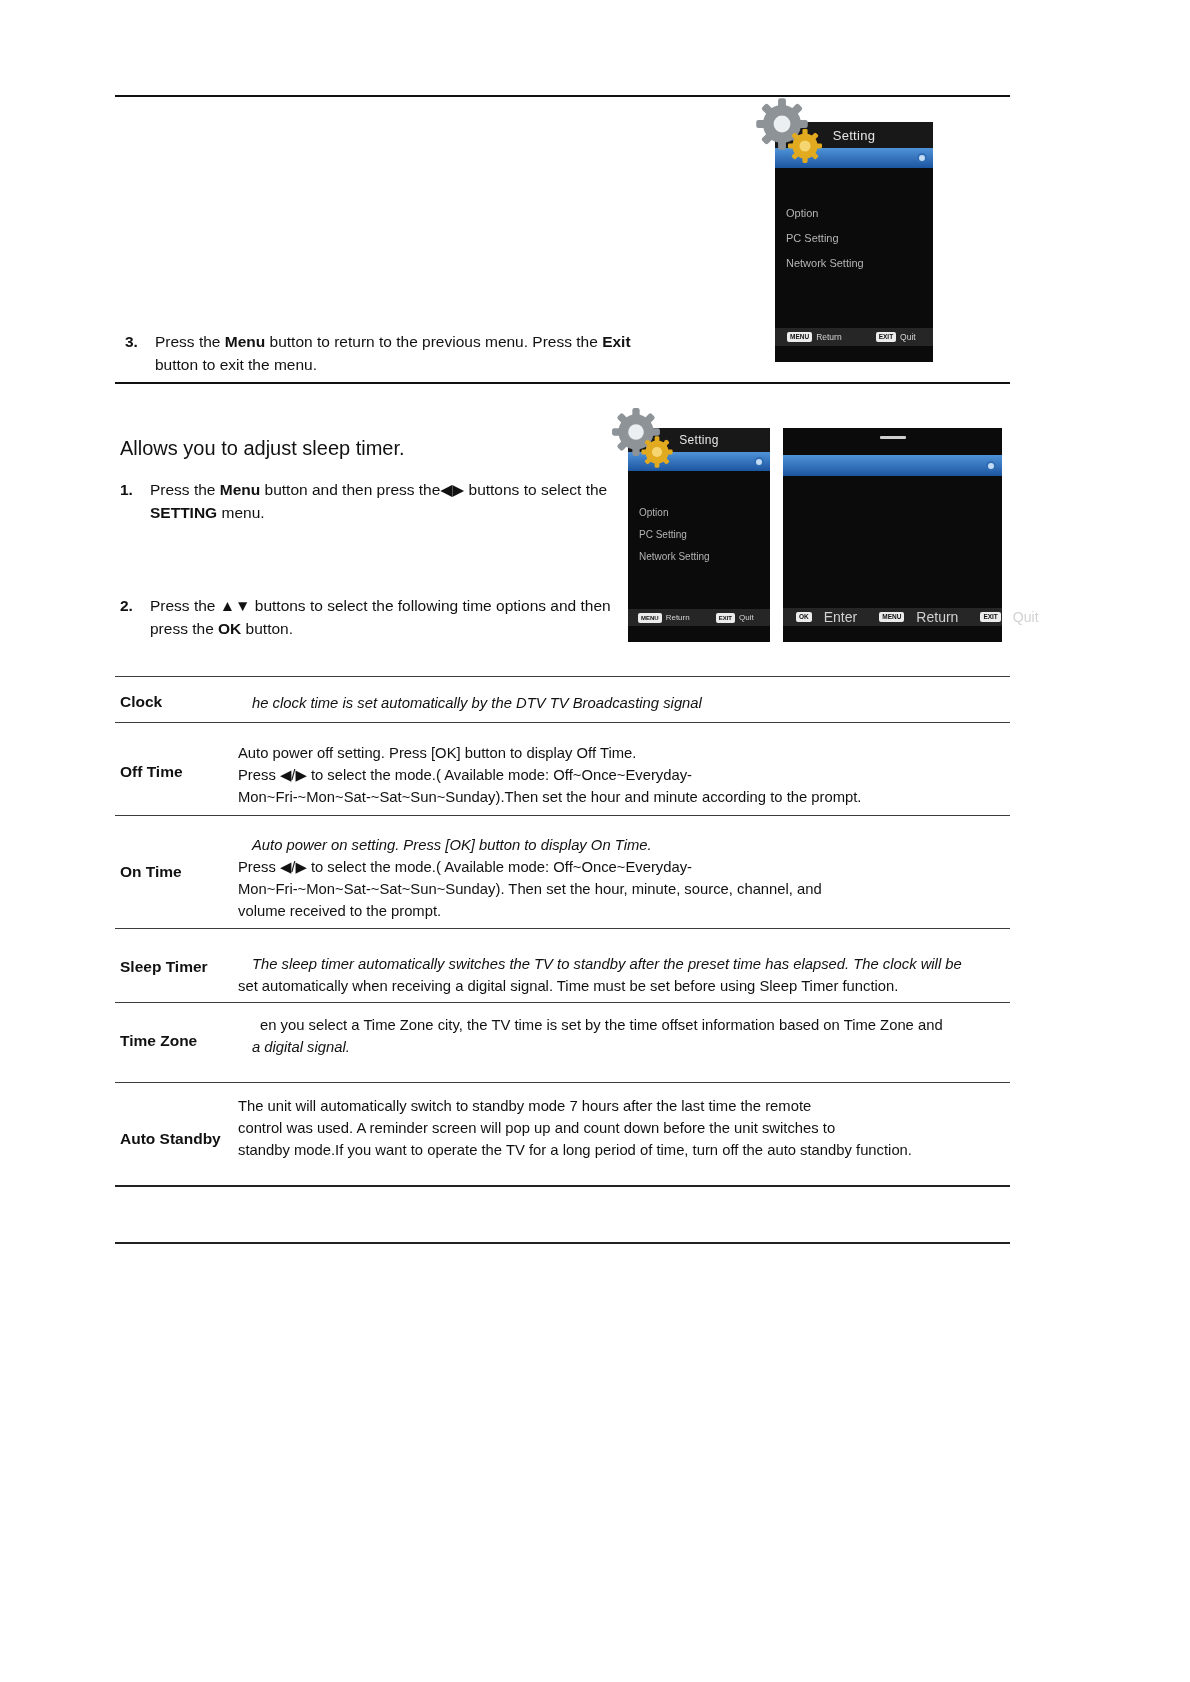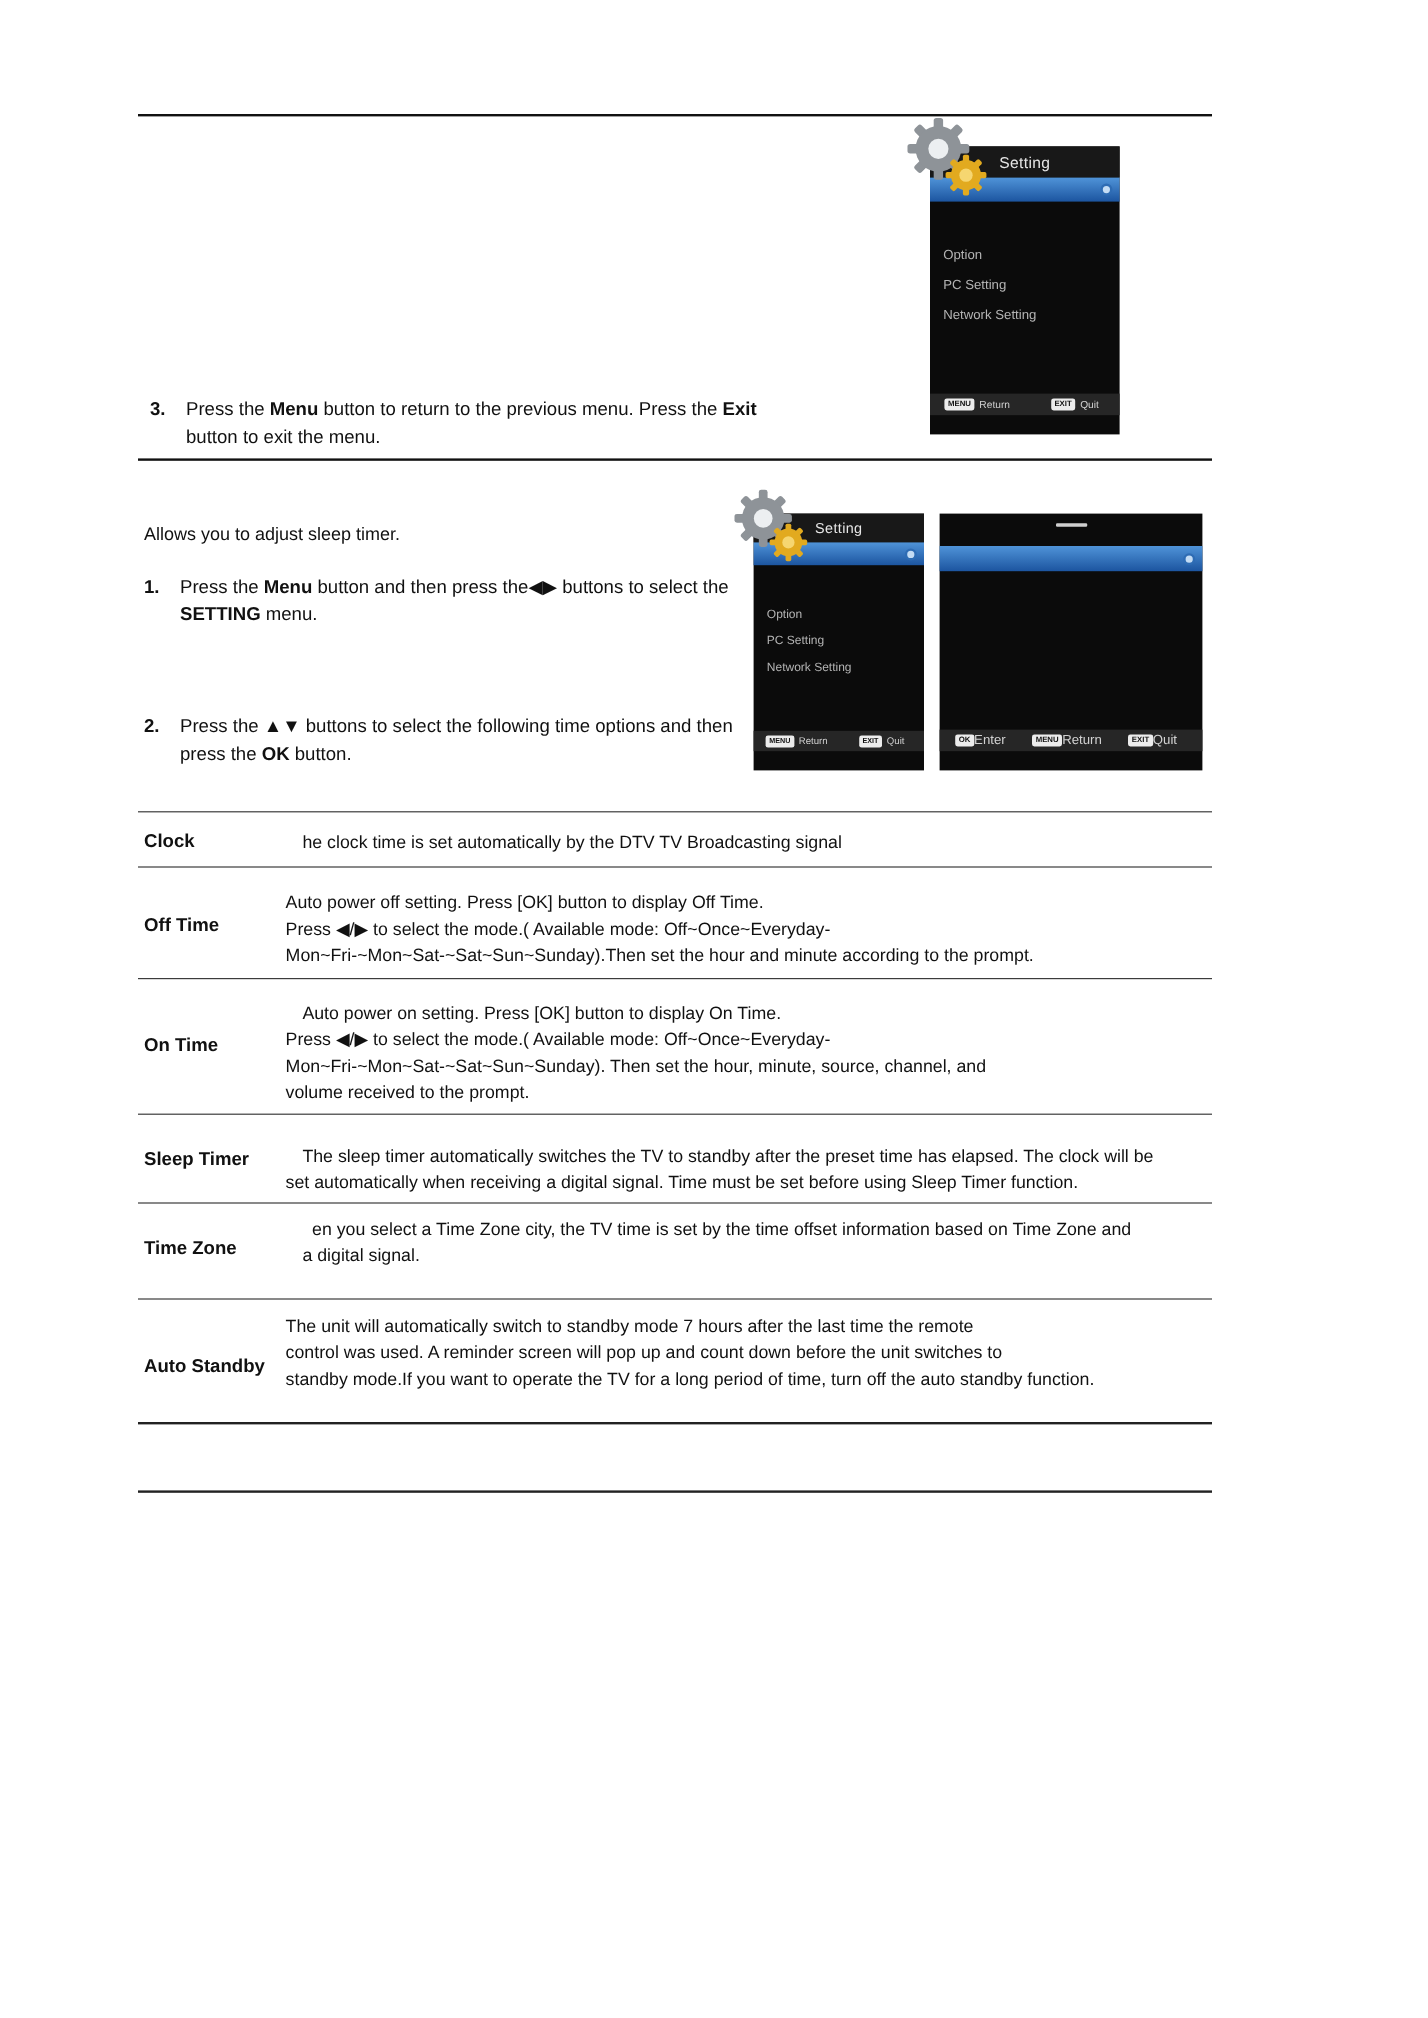--- a/index.html
+++ b/index.html
@@ -11,21 +11,21 @@
   .hr { position:absolute; left:115px; width:895px; background:#111; }
   .hr.h2 { height:2px; }
   .hr.h1 { height:1px; background:#3c3c3c; }
   .hr.h15 { height:2px; background:#222; }
 
   
   .step { position:absolute; display:flex; font-size:15.5px; line-height:1.5; color:#111; }
   .step .num { font-weight:bold; flex:0 0 30px; }
   .step .txt { flex:1; }
   .step b { font-weight:bold; }
-  .lead-text { position:absolute; font-size:15px; color:#111; }
+  .lead-text { position:absolute; font-size:20px; color:#111; }
 
   
   .tv-shot { position:absolute; }
   .gears { position:absolute; left:0; top:0; z-index:3; }
   .tv-screen { position:absolute; background:#0b0b0b; z-index:1; }
   .tv-title { background:#181818; color:#e6e6e6; display:flex; align-items:center; justify-content:center; letter-spacing:0.3px; }
   .tv-bar { position:relative; background:linear-gradient(#4f93d8,#1c55a0); }
   .tv-dot { position:absolute; right:6px; top:50%; transform:translateY(-50%); width:10px; height:10px; border-radius:50%; background:#c4dcf4; border:2px solid #2e6cb4; }
   .tv-items { }
   .tv-item { color:#b4b4b4; display:flex; align-items:center; padding-left:11px; }
@@ -55,27 +55,27 @@
   .shot2 .tv-footer { height:17px; gap:26px; padding:0 10px; }
   .shot2 .key { font-size:6px; padding:2px 3px; }
   .shot2 .key-label { font-size:8px; margin-left:4px; }
 
   
   .shot3 { left:783px; top:428px; width:219px; height:214px; background:#0b0b0b; position:absolute; }
   .shot3 .top-dash { position:absolute; top:8px; left:50%; transform:translateX(-50%); width:26px; height:3px; background:#cfcfcf; border-radius:1px; }
   .shot3 .tv-bar { position:absolute; left:0; right:0; top:27px; height:21px; }
   .shot3 .tv-footer { height:18px; gap:22px; padding:0 13px; }
   .shot3 .key { font-size:6.5px; padding:2px 3px; }
-  .shot3 .key-label { font-size:11px; margin-left:0; }
+  .shot3 .key-label { font-size:14px; margin-left:12px; }
 
   
   .row-label { position:absolute; left:120px; font-weight:bold; font-size:15.5px; color:#111; }
   .row-body { position:absolute; left:238px; font-size:14.8px; color:#111; line-height:1.22; }
   .row-body .line { white-space:nowrap; margin-bottom:4px; }
-  .row-body .indent1 { padding-left:14px; }
+  .row-body .indent1 { padding-left:14px;font-style:italic; }
   .row-body .indent2 { padding-left:22px; }
 </style>
 </head>
 <body>
 
 <div class="page">
 
   <div class="hr h2" style="top:95px;"></div>
 
   <div class="tv-shot shot1">

